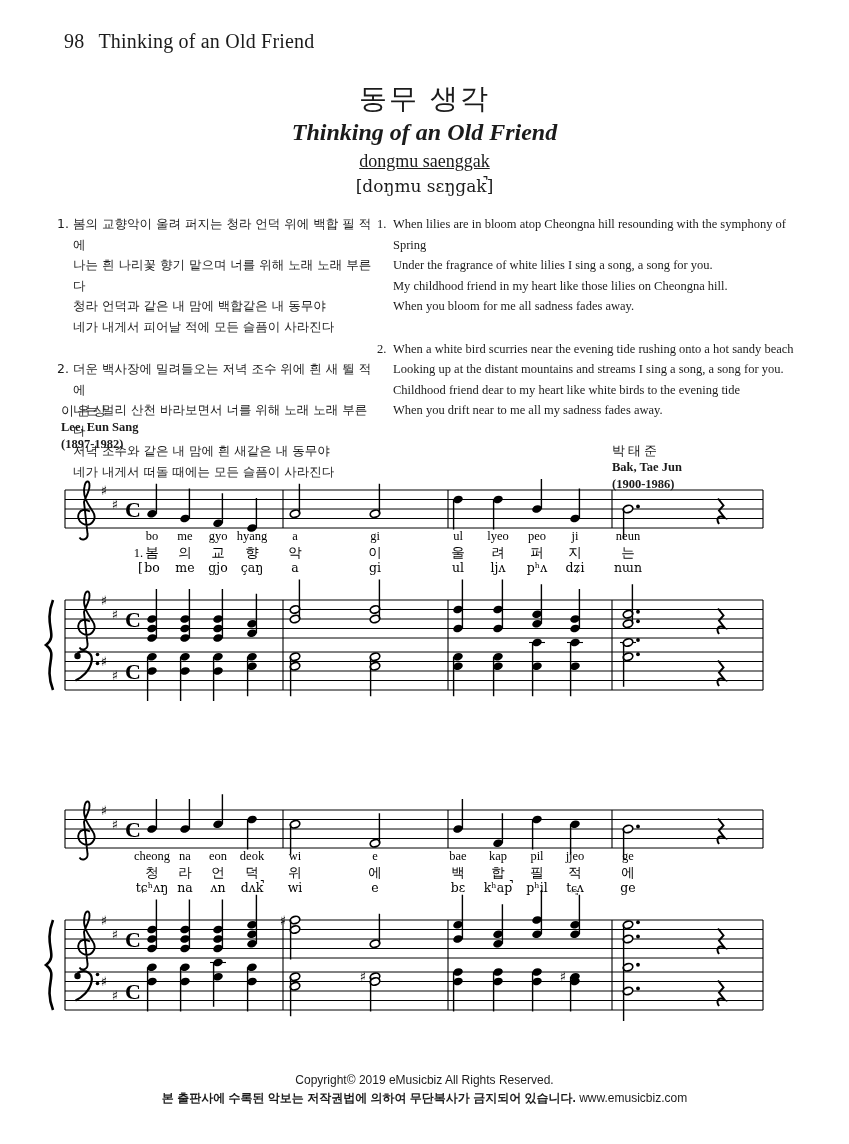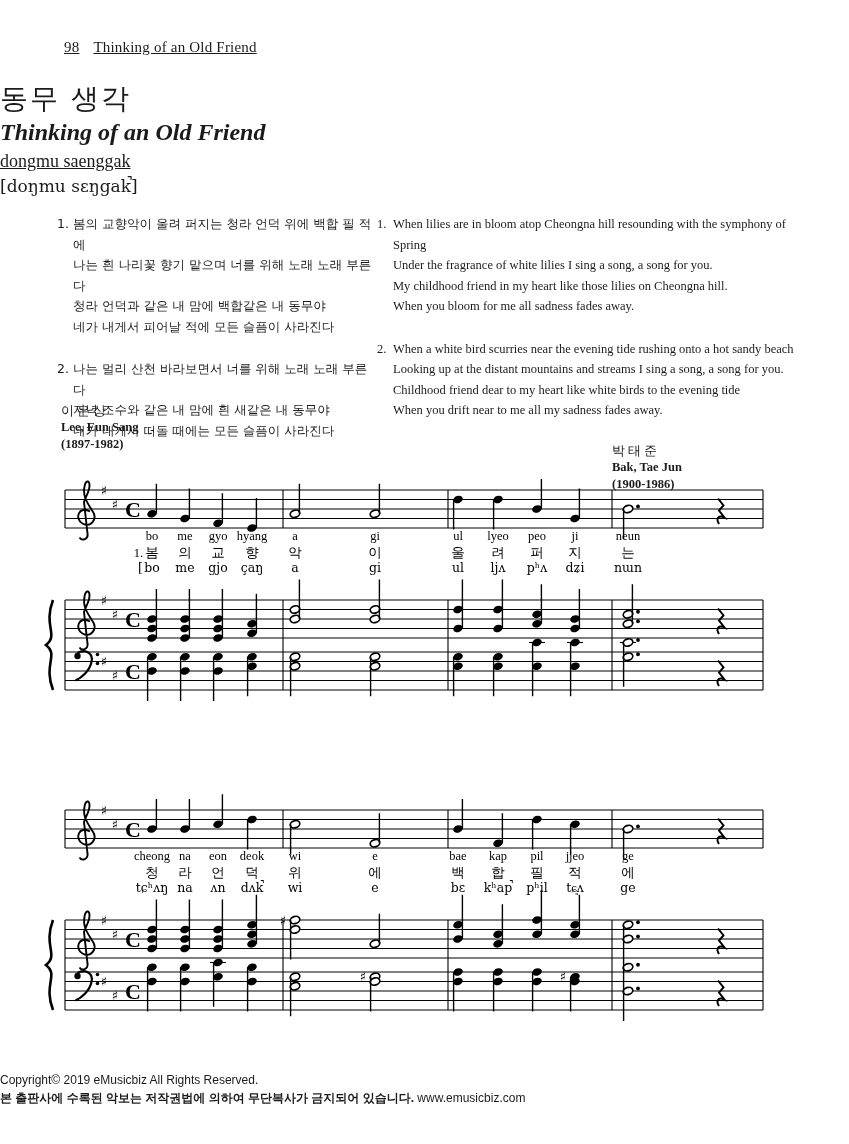--- a/index.html
+++ b/index.html
@@ -1,21 +1,21 @@
 <!DOCTYPE html>
 <html><head>
 <meta charset="utf-8">
 <style>
   html,body{margin:0;padding:0;}
   body{width:849px;height:1144px;background:#ffffff;position:relative;overflow:hidden;
        font-family:"Liberation Serif","DejaVu Serif",serif;color:#1b1b1b;}
   .abs{position:absolute;}
-  .ctr{text-align:left;}
+  .ctr{text-align:center;}
   .kor{font-family:"DejaVu Sans","Liberation Sans",sans-serif;}
-  #running-head{left:64px;top:39px;font-size:15px;letter-spacing:.2px;text-decoration:underline;}
+  #running-head{left:64px;top:30px;font-size:20px;letter-spacing:.2px;}
   #running-head .num{margin-right:14px;}
   #title-block{left:0;top:82px;width:849px;}
   #title-kor{font-size:28px;letter-spacing:2px;line-height:34px;}
   #title-eng{font-size:24px;font-weight:bold;font-style:italic;line-height:32px;}
   #title-rom{font-size:18px;line-height:26px;text-decoration:underline;}
   #title-ipa{font-size:17px;line-height:24px;font-family:"DejaVu Serif",serif;}
   .lyr-col{top:214px;font-size:12.5px;line-height:20.5px;}
   #lyr-kor-col{left:57px;width:318px;}
   #lyr-eng-col{left:377px;width:445px;}
   .verse{position:relative;padding-left:16px;}
@@ -52,20 +52,21 @@
 <div id="lyr-kor-col" class="abs lyr-col kor">
   <div class="verse">
     <span class="vnum">1.</span>
     <div>봄의 교향악이 울려 퍼지는 청라 언덕 위에 백합 필 적에</div>
     <div>나는 흰 나리꽃 향기 맡으며 너를 위해 노래 노래 부른다</div>
     <div>청라 언덕과 같은 내 맘에 백합같은 내 동무야</div>
     <div>네가 내게서 피어날 적에 모든 슬픔이 사라진다</div>
   </div>
   <div class="verse">
     <span class="vnum">2.</span>
+    <div>더운 백사장에 밀려들오는 저녁 조수 위에 흰 새 뛸 적에</div>
     <div>나는 멀리 산천 바라보면서 너를 위해 노래 노래 부른다</div>
     <div>저녁 조수와 같은 내 맘에 흰 새같은 내 동무야</div>
     <div>네가 내게서 떠돌 때에는 모든 슬픔이 사라진다</div>
   </div>
 </div>
 
 <div id="lyr-eng-col" class="abs lyr-col">
   <div class="verse">
     <span class="vnum">1.</span>
     <div>When lilies are in bloom atop Cheongna hill resounding with the symphony of Spring</div>

